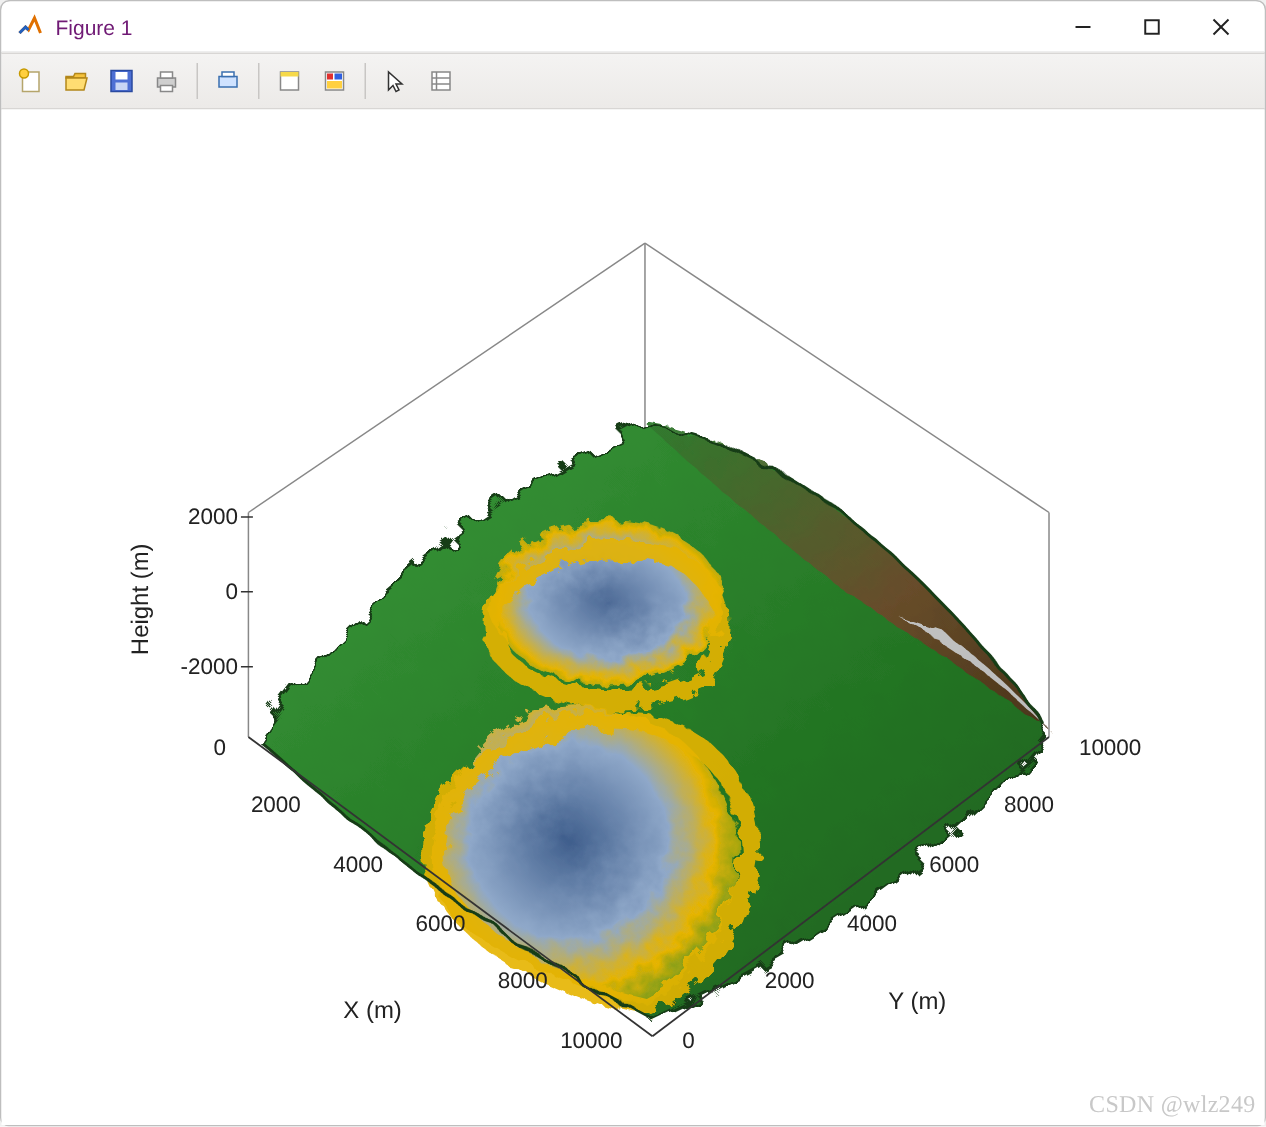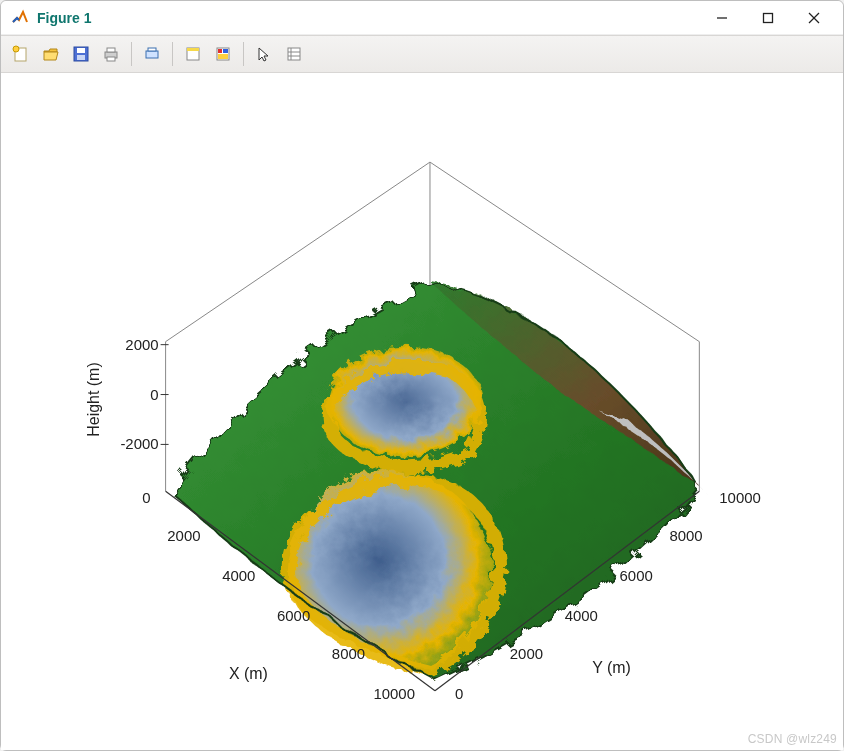--- a/index.html
+++ b/index.html
@@ -28,21 +28,21 @@
     padding: 0 6px 0 10px;
     background: #fff;
     border-bottom: 1px solid #eee;
     border-radius: 6px 6px 0 0;
   }
   .titlebar .app-icon {
     width: 18px; height: 18px;
     margin-right: 8px;
     display:flex;align-items:center;justify-content:center;
   }
-  .titlebar .title { flex: 0 0 auto; font-size: 14px; color:#0f766e;font-weight:bold; }
+  .titlebar .title { flex: 0 0 auto; font-size: 14px; color:#701a75; }
   .titlebar .spacer { flex: 1 1 auto; }
   .win-btn {
     width: 46px; height: 32px;
     display:flex;align-items:center;justify-content:center;
     color:#222;
   }
   .menubar {
     height: 30px;
     display:flex;
     align-items: center;
@@ -80,22 +80,22 @@
     flex:1;
     background:#fff;
     position:relative;
     text-align:center;
   }
   svg.plot { width:100%; height:100%; display:block; }
   .axis-label { font-size:16px; fill:#222; font-family: Arial, sans-serif; }
   .tick-label { font-size:15px; fill:#222; font-family: Arial, sans-serif; }
   .watermark {
     position:absolute; right:6px; bottom:4px;
-    font-size:12px; color:#c8c8c8; letter-spacing:0.2px;
-    font-family: Liberation Sans, sans-serif;
+    font-size:16px; color:#c8c8c8; letter-spacing:0.2px;
+    font-family: Liberation Serif, serif;
   }
 </style>
 </head>
 <body>
 
 <div class="window">
 
   <div class="titlebar">
     <span class="app-icon">
       <svg width="18" height="18" viewBox="0 0 18 18">

